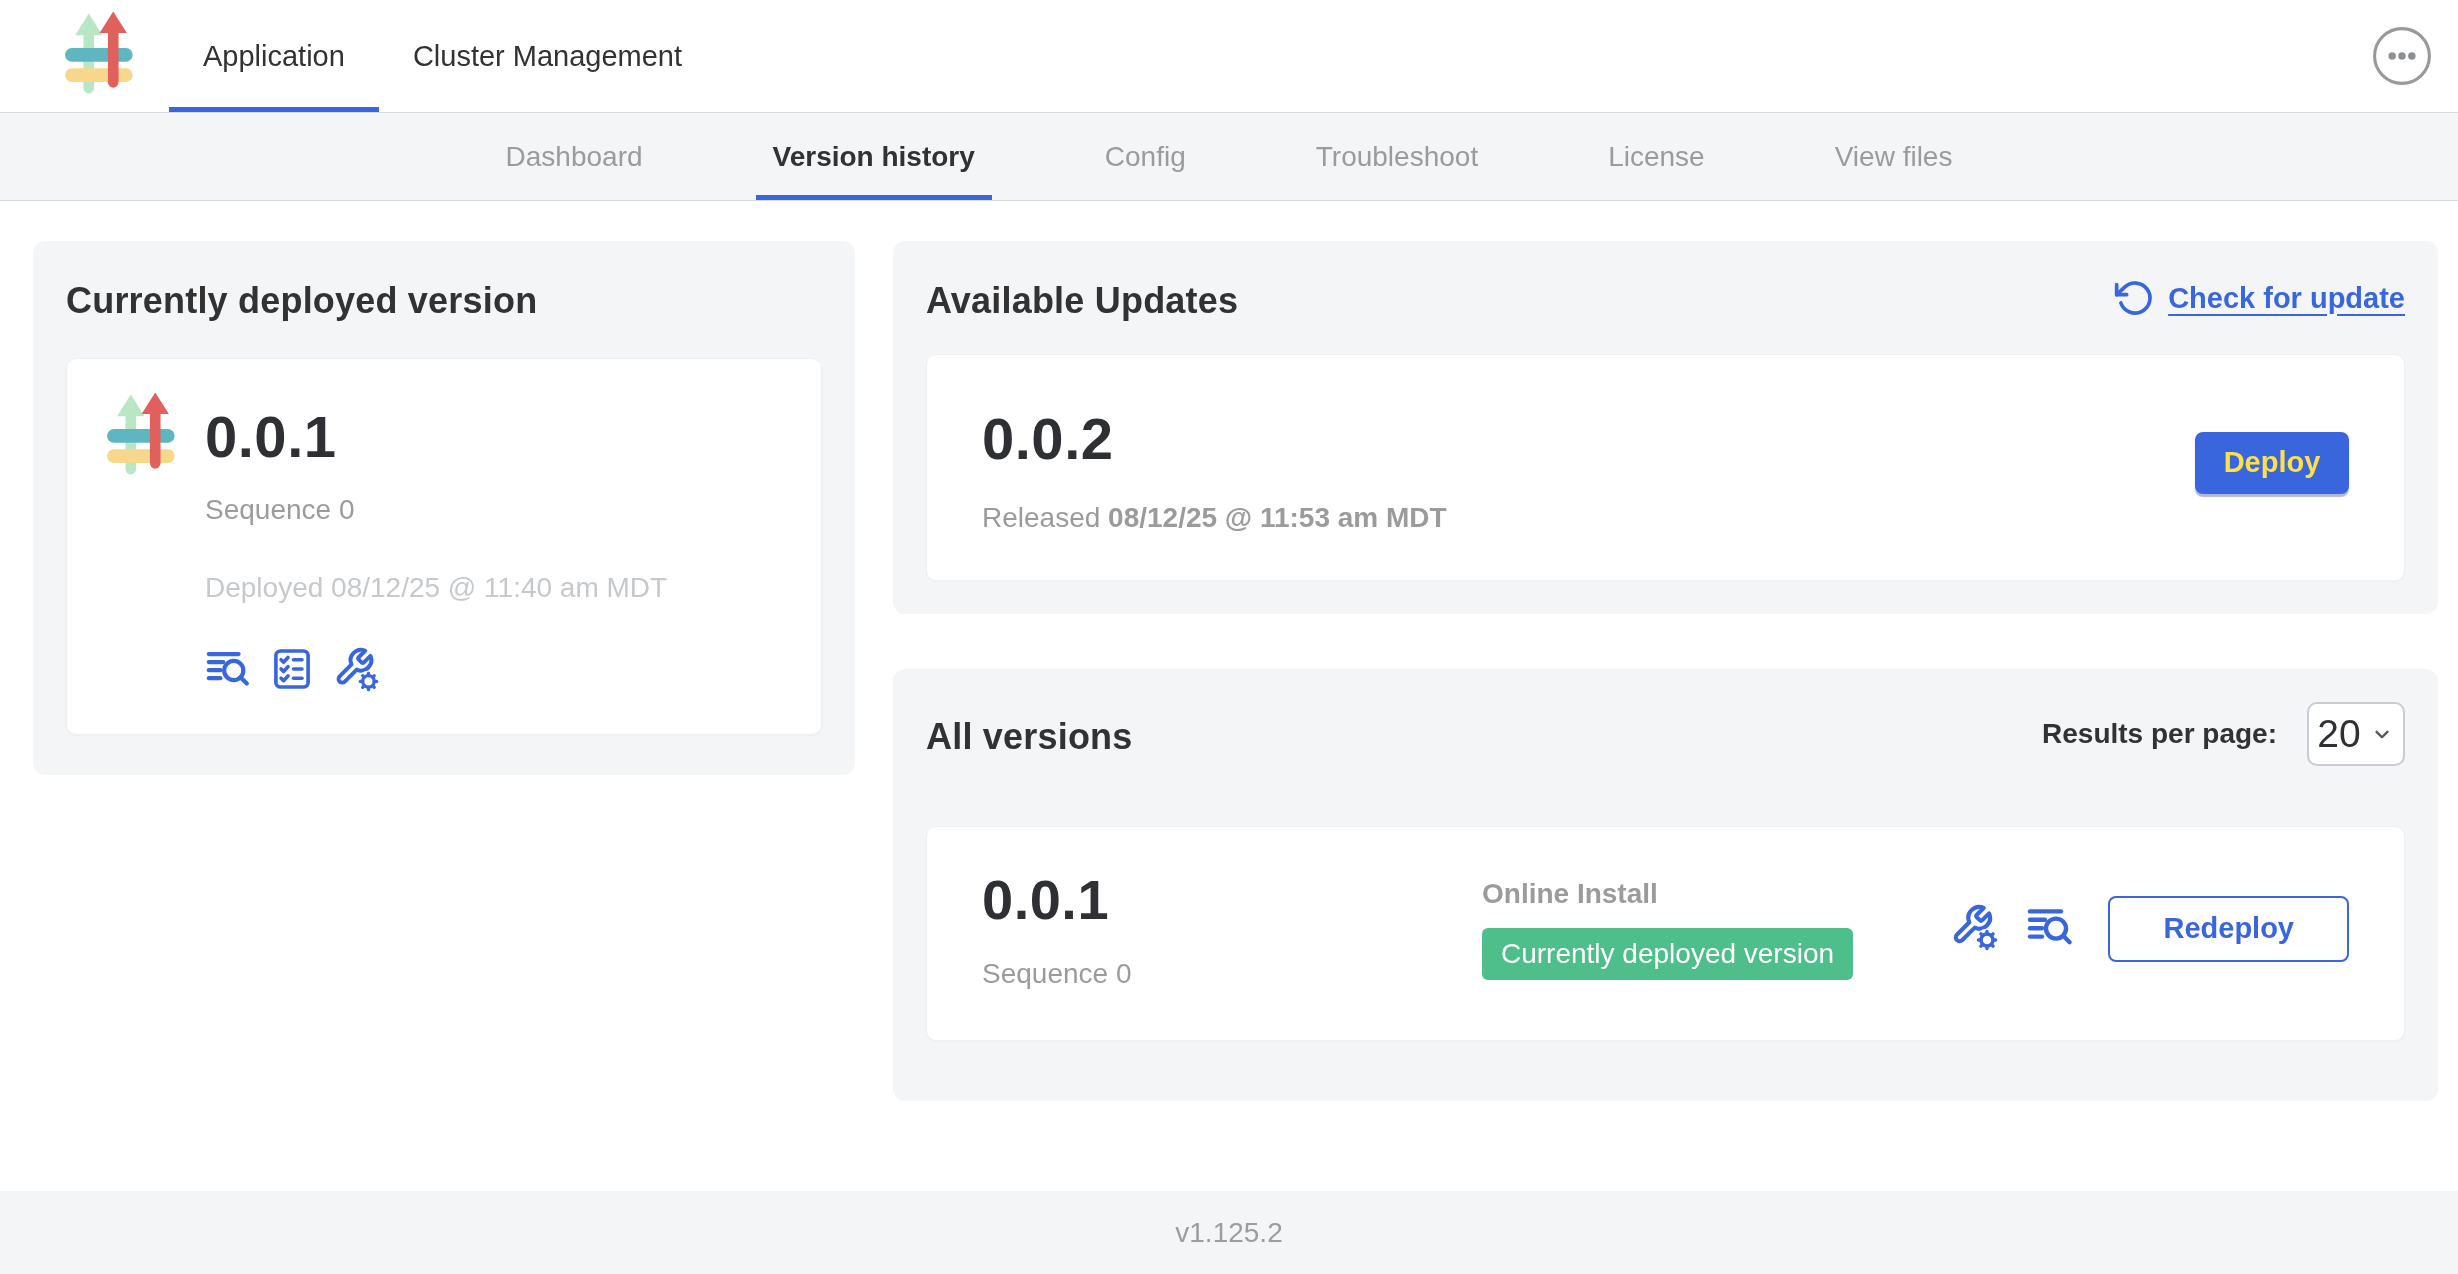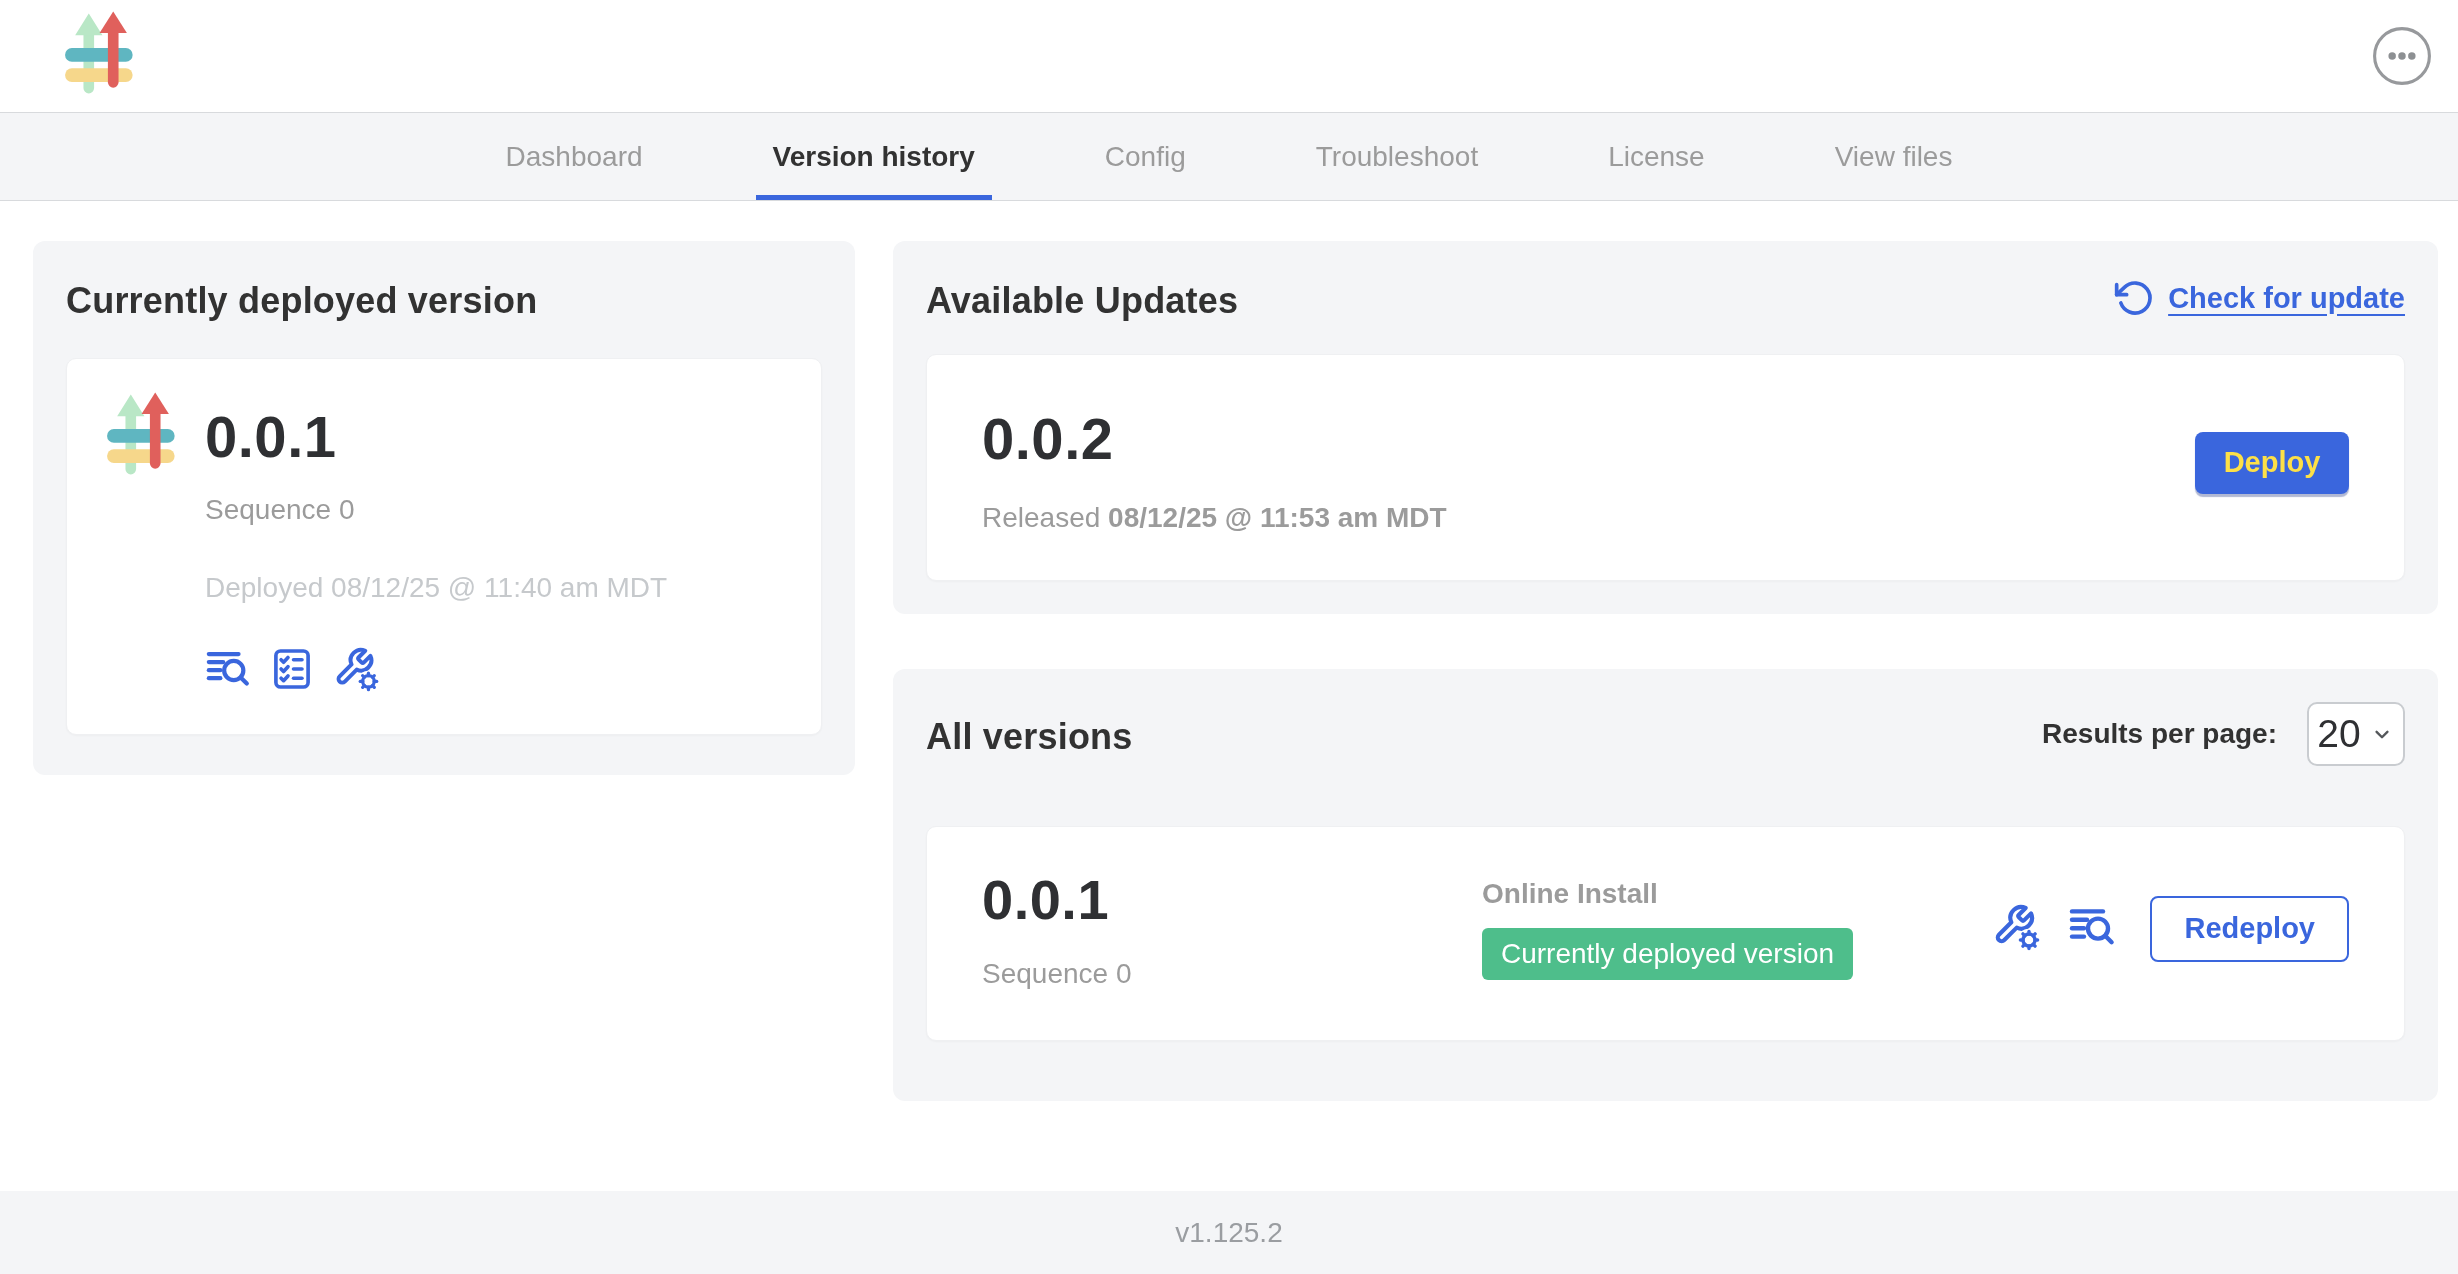--- a/index.html
+++ b/index.html
@@ -105,21 +105,21 @@
   .vr-col2{flex:1;min-width:0;}
   .install-type{font-size:28px;font-weight:700;color:var(--muted);}
   .badge{
     display:inline-block;margin-top:18px;background:var(--green);color:#fff;
     font-size:28px;padding:10px 19px;border-radius:6px;
   }
   .vr-actions{display:flex;align-items:center;gap:28px;color:var(--blue);}
   .vr-actions .act-icon svg{width:48px;height:48px;cursor:pointer;}
   .btn-outline{
     background:#fff;border:2px solid var(--blue);color:var(--blue);font-family:inherit;
-    font-size:29px;font-weight:700;height:66px;padding:0 32px;border-radius:8px;cursor:pointer;margin-left:6px;
+    font-size:29px;font-weight:700;height:66px;padding:0 53px;border-radius:8px;cursor:pointer;margin-left:6px;
   }
   
   footer{
     height:83px;flex:none;background:var(--panel);
     display:flex;align-items:center;justify-content:center;
     font-size:28px;color:#9a9da1;
   }
 </style>
 </head>
 <body>
@@ -172,20 +172,28 @@
     </g>
   </defs>
 </svg>
 
 <header>
   <div class="logo">
     <svg viewBox="0 0 64 64">
         <use href="#app-logo"></use>
       </svg>
   </div>
+  <nav class="top-tabs">
+    <div class="top-tab active">
+      <span>Application</span>
+    </div>
+    <div class="top-tab">
+      <span>Cluster Management</span>
+    </div>
+  </nav>
   <button class="ellipsis" aria-label="menu">
     <svg viewBox="0 0 58 58" fill="none">
       <circle cx="29" cy="29" r="26.5" stroke="#97999c" stroke-width="3"></circle>
       <circle cx="19.5" cy="29" r="3.6" fill="#8d9093"></circle>
       <circle cx="29" cy="29" r="3.6" fill="#8d9093"></circle>
       <circle cx="38.5" cy="29" r="3.6" fill="#8d9093"></circle>
     </svg>
   </button>
 </header>
 

